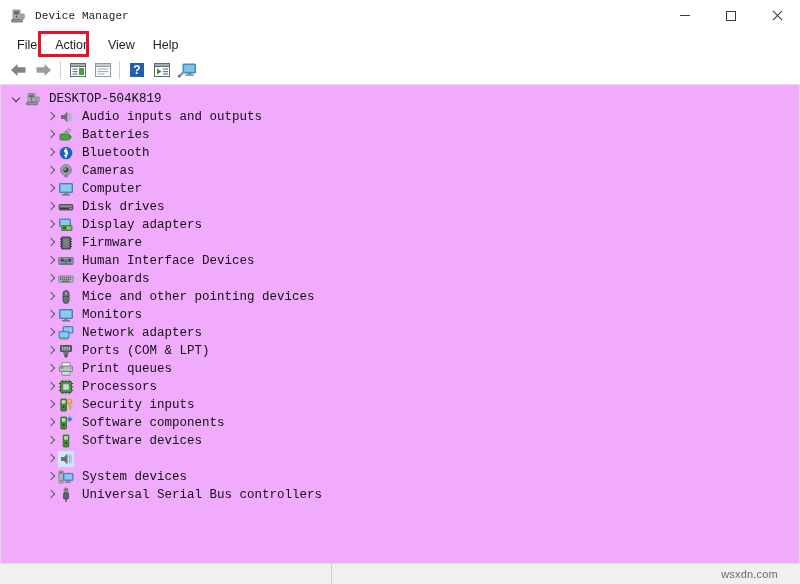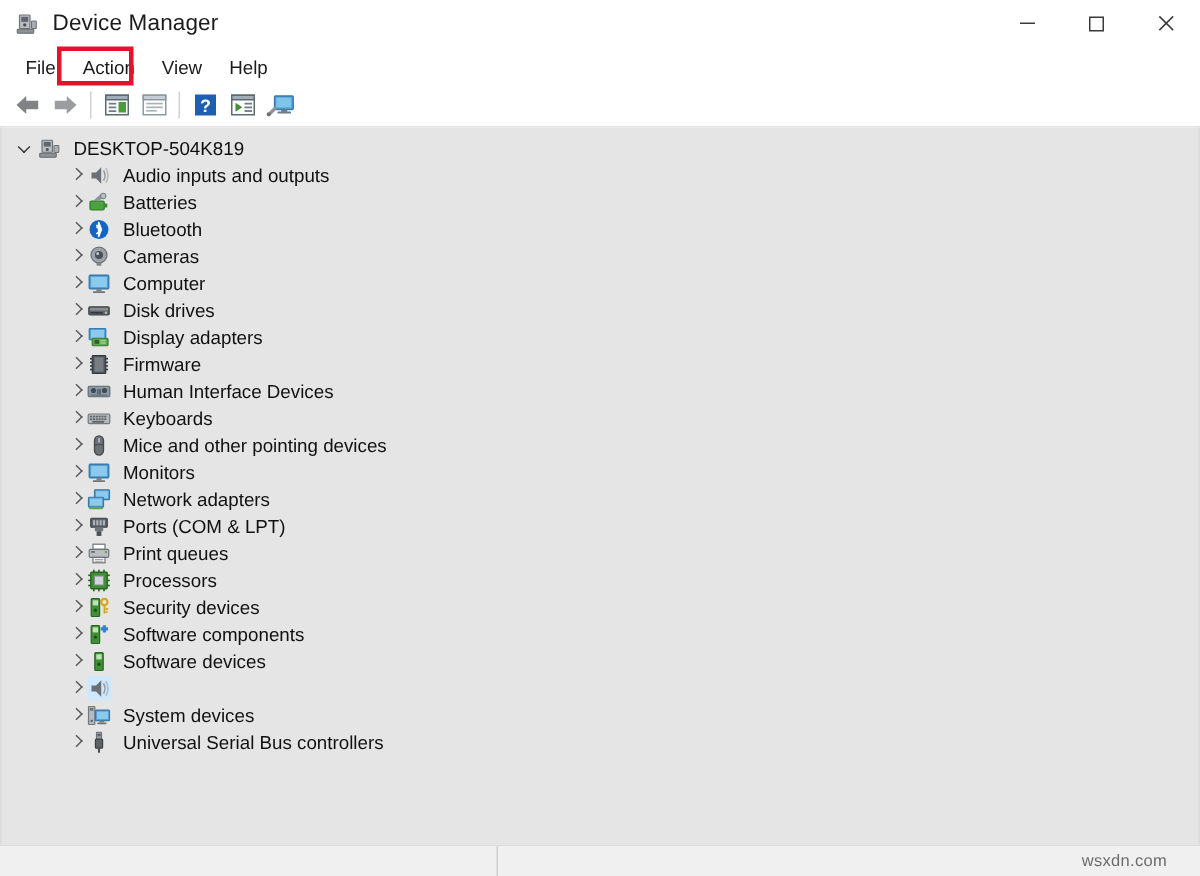--- a/index.html
+++ b/index.html
@@ -36,23 +36,24 @@
   }
   .title-icon {
     width: 16px;
     height: 16px;
     margin-left: 10px;
     margin-right: 9px;
     flex: 0 0 auto;
     position: relative;
   }
   .title-text {
-    font-size: 15px;
+    font-size: 11px;
     color: #1b1b1b;
     letter-spacing: 0.1px;
+    font-family: Liberation Mono, monospace;
   }
   .win-controls {
     position: absolute;
     right: 0;
     top: 0;
     height: 31px;
     display: flex;
   }
   .win-btn {
     width: 46px;
@@ -141,26 +142,27 @@
     width: 1px;
     height: 18px;
     background: #d2d2d2;
     margin: 0 4px;
     flex: 0 0 auto;
   }
 
   
   .tree-pane {
     flex: 1 1 auto;
-    background: #e5e5e5;
+    background: #f0abfc;
     border-left: 1px solid #dcdcdc;
     border-right: 1px solid #dcdcdc;
     overflow: hidden;
     padding-top: 5px;
     position: relative;
+    font-family: Liberation Mono, monospace;
   }
   .tree-row {
     height: 18px;
     display: flex;
     align-items: center;
     cursor: default;
     white-space: nowrap;
   }
   .tree-row .chev {
     width: 16px;
@@ -667,21 +669,21 @@
         <svg width="16" height="16" viewBox="0 0 16 16">
           <rect x="2.8" y="2" width="5.6" height="12" rx="0.6" fill="#3f8f35" stroke="#2a6423" stroke-width="0.8"></rect>
           <rect x="3.8" y="3.2" width="3.6" height="3.4" fill="#bfe3b6"></rect>
           <circle cx="5.6" cy="9.8" r="1.1" fill="#1f4c19"></circle>
           <circle cx="11.6" cy="4.4" r="2.1" fill="none" stroke="#d9a520" stroke-width="1.5"></circle>
           <rect x="11" y="6" width="1.3" height="6" fill="#d9a520"></rect>
           <rect x="12.3" y="8.4" width="1.8" height="1.2" fill="#d9a520"></rect>
           <rect x="12.3" y="10.4" width="1.4" height="1.2" fill="#d9a520"></rect>
         </svg>
       </span>
-      <span class="lbl">Security devices</span>
+      <span class="lbl">Security inputs</span>
     </div>
 
     <div class="tree-row child">
       <span class="chev">
           <i class="chev-right"></i>
         </span>
       <span class="ico">
         <svg width="16" height="16" viewBox="0 0 16 16">
           <rect x="2.8" y="2" width="5.6" height="12" rx="0.6" fill="#3f8f35" stroke="#2a6423" stroke-width="0.8"></rect>
           <rect x="3.8" y="3.2" width="3.6" height="3.4" fill="#bfe3b6"></rect>

